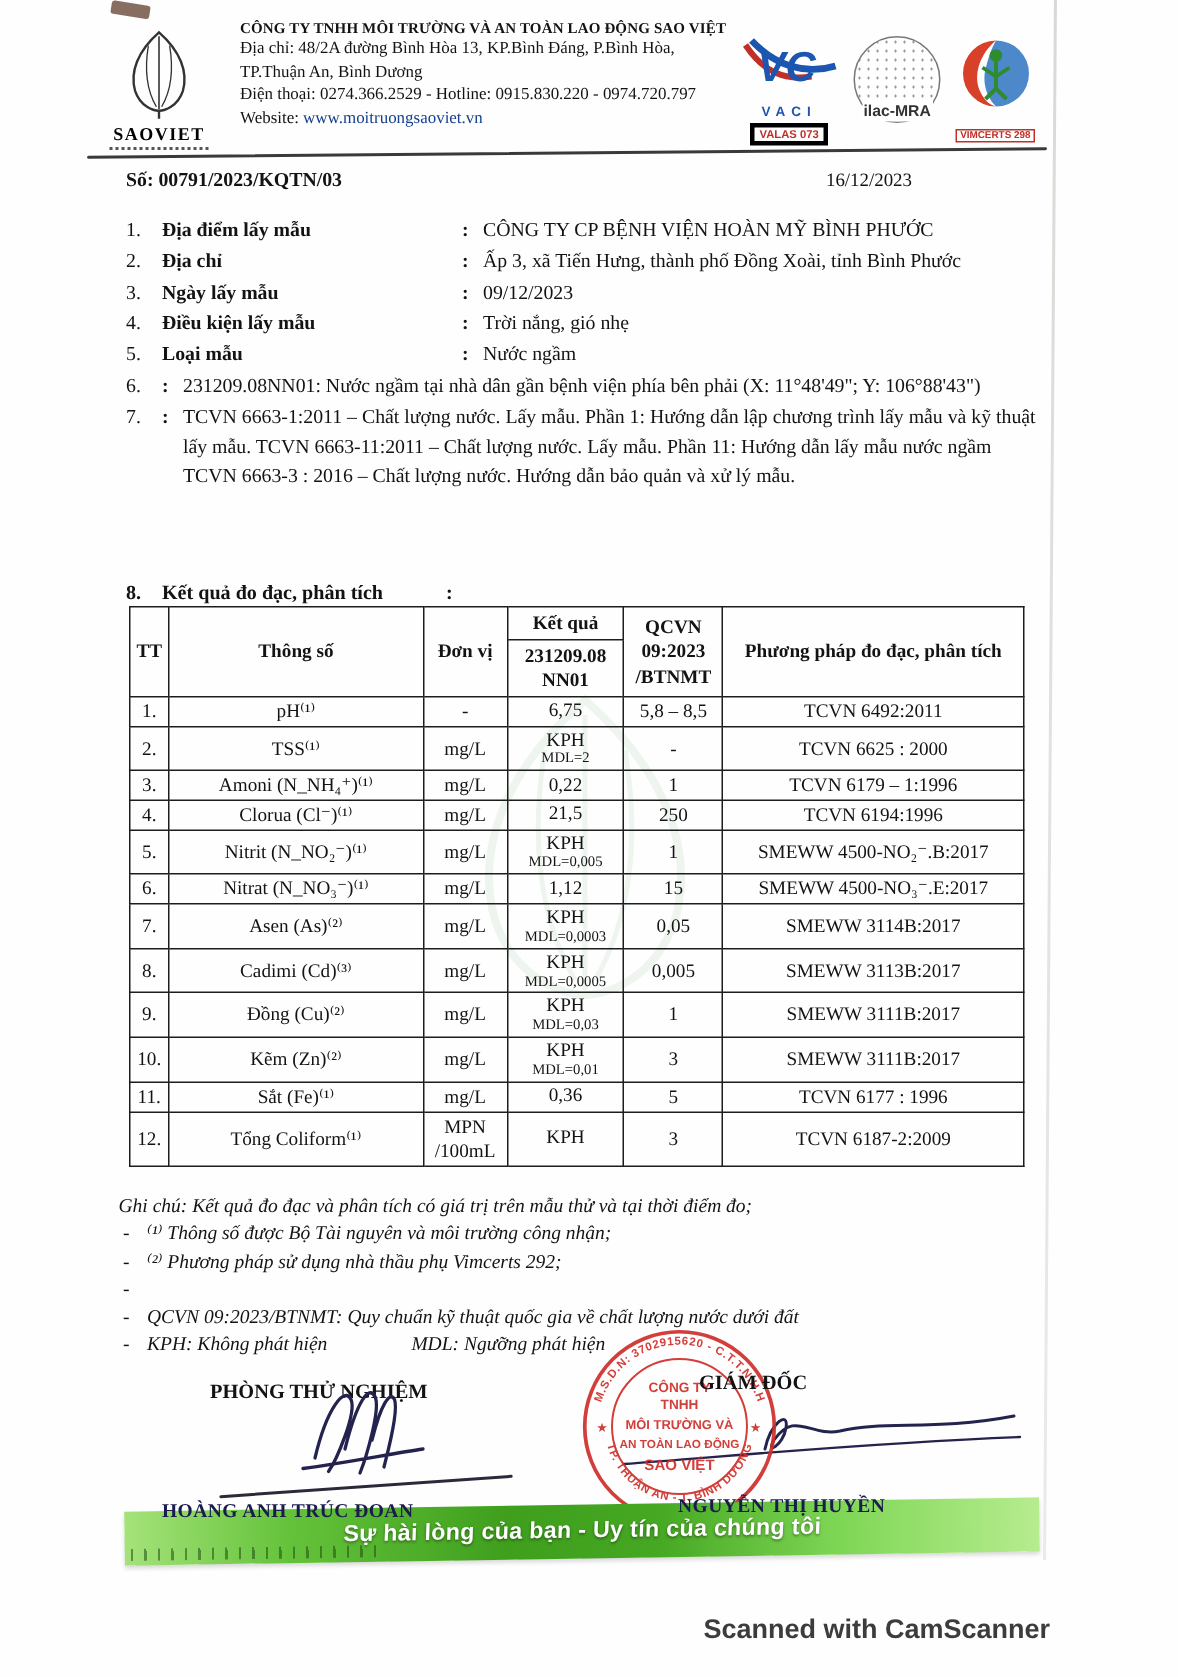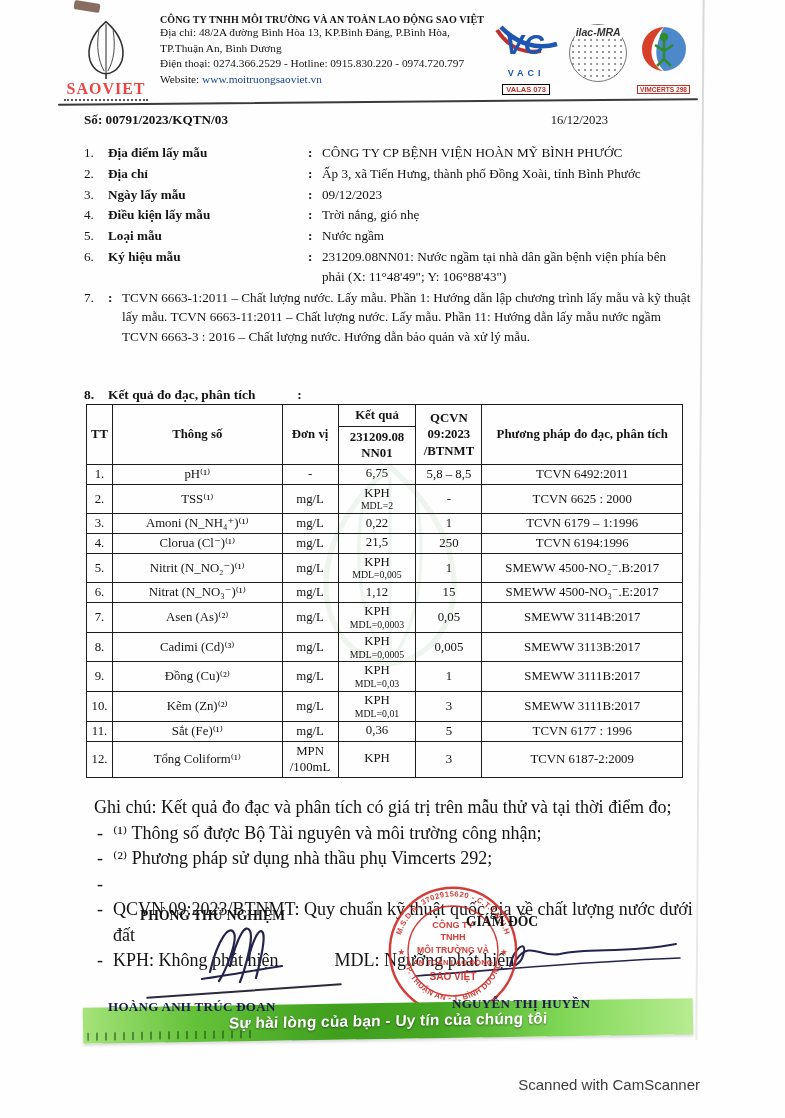--- a/index.html
+++ b/index.html
@@ -10,35 +10,35 @@
   }
   .artifact-corner{position:absolute;left:74px;top:2px;width:26px;height:9px;
     background:#6a4a3a;transform:rotate(9deg);border-radius:2px;opacity:.8;}
   .artifact-edge{position:absolute;left:699px;top:0;width:2px;height:1040px;
     background:linear-gradient(#c8c8c4,#e2e2de);opacity:.7;transform:rotate(.4deg);}
 
   
   .hdr{position:absolute;left:60px;top:8px;width:630px;display:flex;gap:8px;}
   .leaf-box{width:92px;text-align:center;padding-top:10px;}
   .leaf-box svg{display:block;margin:0 auto;}
-  .logo-word{font-weight:bold;font-size:16px;letter-spacing:1px;color:#ef4444;
+  .logo-word{font-weight:bold;font-size:12px;letter-spacing:1px;color:#000000;
     border-bottom:2px dotted #555;display:inline-block;padding:0 2px 1px;}
   .company{flex:1;padding-top:6px;}
   .company-name{font-weight:bold;font-size:10px;letter-spacing:.1px;white-space:nowrap;}
   .company-line{font-size:11.3px;line-height:1.38;}
   .company-line .site{color:#15408f;}
   .badges{display:flex;gap:10px;padding-top:16px;align-items:flex-start;}
   .badge{text-align:center;}
   .vaci-name{color:#1c56b0;font-weight:bold;font-size:9px;letter-spacing:3px;
     font-family:"Liberation Sans",sans-serif;}
-  .vaci-sub{color:#c03028;font-size:7.5px;border:1px solid #000000;display:inline-block;
+  .vaci-sub{color:#c03028;font-size:7.5px;border:3px solid #000000;display:inline-block;
     padding:0 3px;font-family:"Liberation Sans",sans-serif;font-weight:bold;}
   .ilac-circle{width:56px;height:56px;border:1.5px solid #777;border-radius:50%;
     background-image:radial-gradient(#9a9a9a .8px,transparent .95px);background-size:6px 6px;
-    display:flex;align-items:flex-start;justify-content:center;font-style:italic;}
+    display:flex;align-items:flex-end;justify-content:center;}
   .ilac-label{background:#fff;font-weight:bold;font-size:10.5px;color:#333;
     font-family:"Liberation Sans",sans-serif;padding:1px 1px;}
   .vim-sub{color:#c03028;font-size:6.6px;border:1px solid #c03028;display:inline-block;
     padding:0 2px;font-family:"Liberation Sans",sans-serif;font-weight:bold;margin-top:1px;}
   .hdr-rule{position:absolute;left:58px;top:101px;width:640px;height:2px;background:#3a3a3a;
     transform:rotate(-.5deg);border-radius:2px;}
 
   
   .title-row{position:absolute;left:84px;top:112px;width:606px;display:grid;
     grid-template-columns:182px 1fr 82px;align-items:baseline;}
@@ -68,30 +68,30 @@
   table.results th,table.results td{border:1.2px solid #1c1c1c;padding:1px 3px;
     text-align:center;vertical-align:middle;line-height:1.3;}
   table.results th{font-weight:bold;padding:2px 3px;}
   td.c-param{text-align:left;padding-left:7px;}
   td.c-tt{text-align:left;padding-left:4px;}
   .res-mdl{font-size:9.8px;line-height:1.1;}
   .res-mdl:empty{display:none;}
   .res-main{line-height:1.25;}
 
   
-  .notes{position:absolute;left:94px;top:795px;width:604px;
-    font-size:18px;line-height:1.42;}
+  .notes{position:absolute;left:79px;top:795px;width:604px;font-style:italic;
+    font-size:13px;line-height:1.42;}
   .note-row{display:flex;}
   .note-dash{width:16px;flex:none;padding-left:3px;}
   .note-text2{margin-left:56px;}
   .note-text2:empty{display:none;}
 
   
   .sig-zone{position:absolute;left:84px;top:898px;width:608px;height:104px;}
-  .sig-title-left{position:absolute;left:56px;top:10px;font-weight:bold;font-size:13.6px;}
+  .sig-title-left{position:absolute;left:56px;top:22px;font-weight:bold;font-size:13.6px;}
   .sig-title-right{position:absolute;left:382px;top:16px;font-weight:bold;font-size:13.6px;z-index:3;}
   .sig-left-svg{position:absolute;left:112px;top:18px;}
   .sig-right-svg{position:absolute;left:330px;top:34px;}
   .sig-underline-left{position:absolute;left:62px;top:92px;width:196px;height:2px;
     background:#2a2a3a;transform:rotate(-4deg);border-radius:2px;}
   .stamp{position:absolute;left:386px;top:884px;width:134px;height:134px;z-index:2;}
   .sig-name-left{position:absolute;left:108px;top:999px;font-weight:bold;font-size:13px;
     color:#1b1b4d;z-index:4;letter-spacing:.3px;}
   .sig-name-right{position:absolute;left:452px;top:996px;font-weight:bold;font-size:13px;
     color:#1b1b4d;z-index:4;letter-spacing:.3px;}
@@ -100,21 +100,21 @@
   .banner{position:absolute;left:83px;top:1003px;width:610px;height:36px;z-index:3;
     transform:rotate(-.9deg);
     background:linear-gradient(90deg,#a5e37a 0%,#64c23a 18%,#3f9f1d 42%,#45a722 58%,#7ed655 78%,#b7ec90 100%);
     box-shadow:0 2px 3px rgba(0,0,0,.15);display:flex;align-items:center;justify-content:center;}
   .banner-ticks{position:absolute;left:4px;bottom:3px;width:170px;height:8px;opacity:.55;
     background:repeating-linear-gradient(90deg,#1f4d12 0 1.5px,transparent 1.5px 9px);}
   .slogan{font-family:"Liberation Sans",sans-serif;font-weight:bold;font-size:15.5px;
     color:#fff;text-shadow:0 1px 2px rgba(0,0,0,.45);letter-spacing:.2px;transform:skewX(-3deg);}
 
   .camscanner{position:absolute;right:85px;top:1076px;font-family:"Liberation Sans",sans-serif;
-    font-size:15px;color:#3c3c3c;}
+    font-size:18px;color:#3c3c3c;font-weight:bold;}
 </style>
 </head>
 <body>
 
 <div class="artifact-corner"></div>
 <div class="artifact-edge"></div>
 
 <div class="hdr">
   <div class="leaf-box">
     <svg width="54" height="62" viewBox="0 0 60 70">
@@ -196,21 +196,20 @@
 
   <div class="info-row">
     <span class="info-no">5.</span>
     <span class="info-label">Loại mẫu</span>
     <span class="info-colon">:</span>
     <span class="info-value">Nước ngầm</span>
   </div>
 
   <div class="info-row">
     <span class="info-no">6.</span>
-    <span class="info-label">Ký hiệu mẫu</span>
     <span class="info-colon">:</span>
     <span class="info-value">231209.08NN01: Nước ngầm tại nhà dân gần bệnh viện phía bên phải (X: 11°48'49"; Y: 106°88'43")</span>
   </div>
 
   <div class="info-row">
     <span class="info-no">7.</span>
     <span class="info-colon">:</span>
     <span class="info-value">TCVN 6663-1:2011 – Chất lượng nước. Lấy mẫu. Phần 1: Hướng dẫn lập chương trình lấy mẫu và kỹ thuật lấy mẫu. TCVN 6663-11:2011 – Chất lượng nước. Lấy mẫu. Phần 11: Hướng dẫn lấy mẫu nước ngầm TCVN 6663-3 : 2016 – Chất lượng nước. Hướng dẫn bảo quản và xử lý mẫu.</span>
   </div>
 </div>

